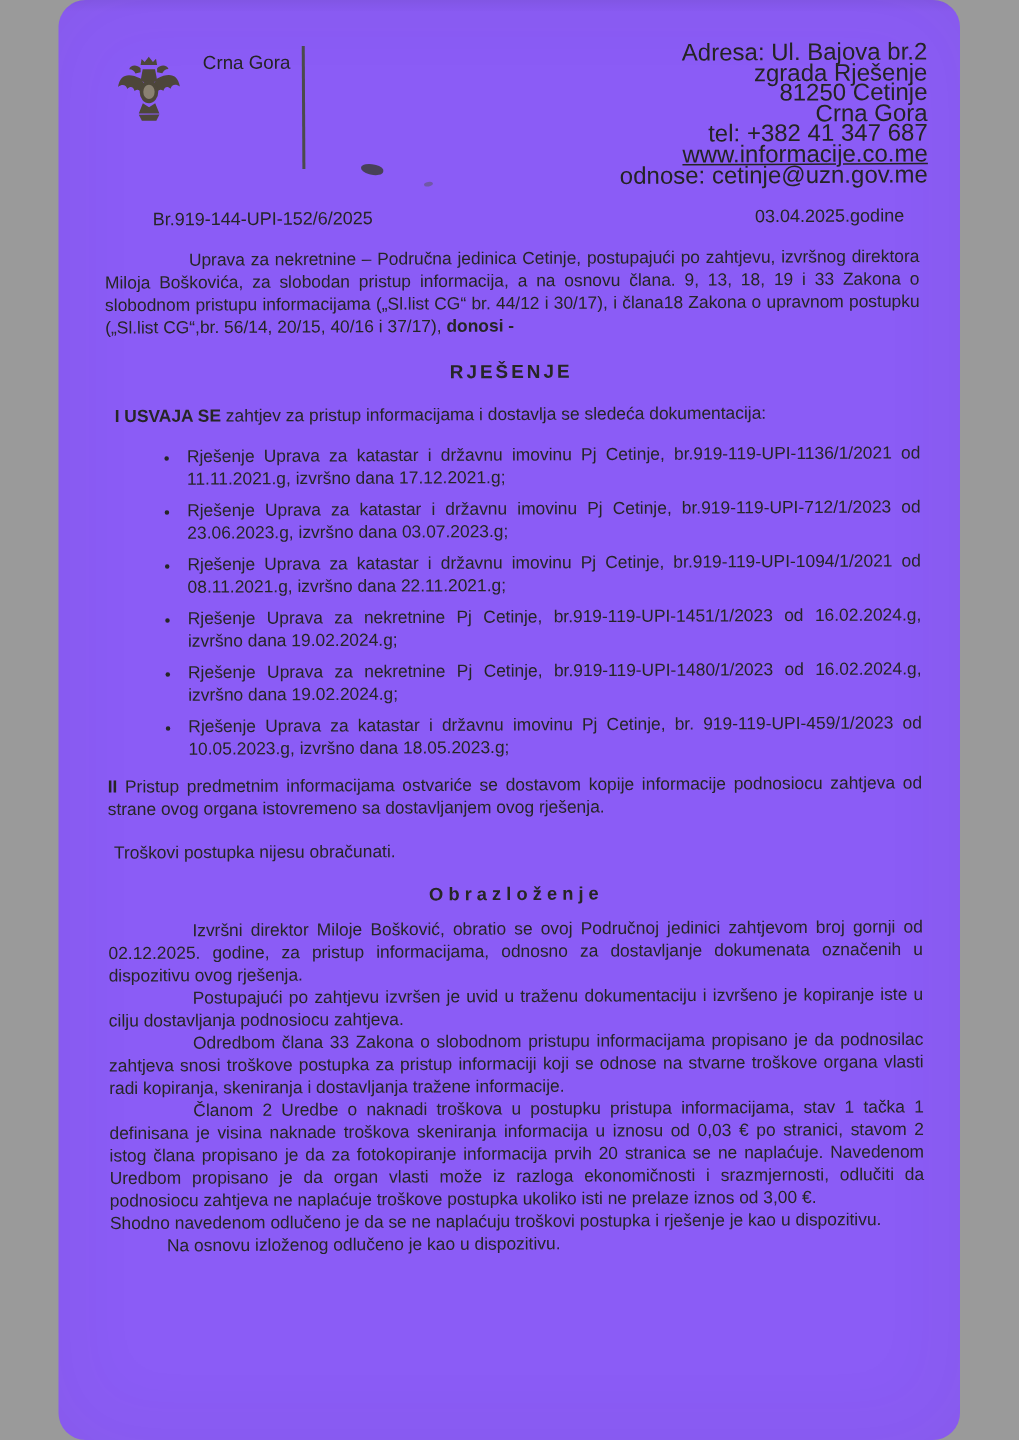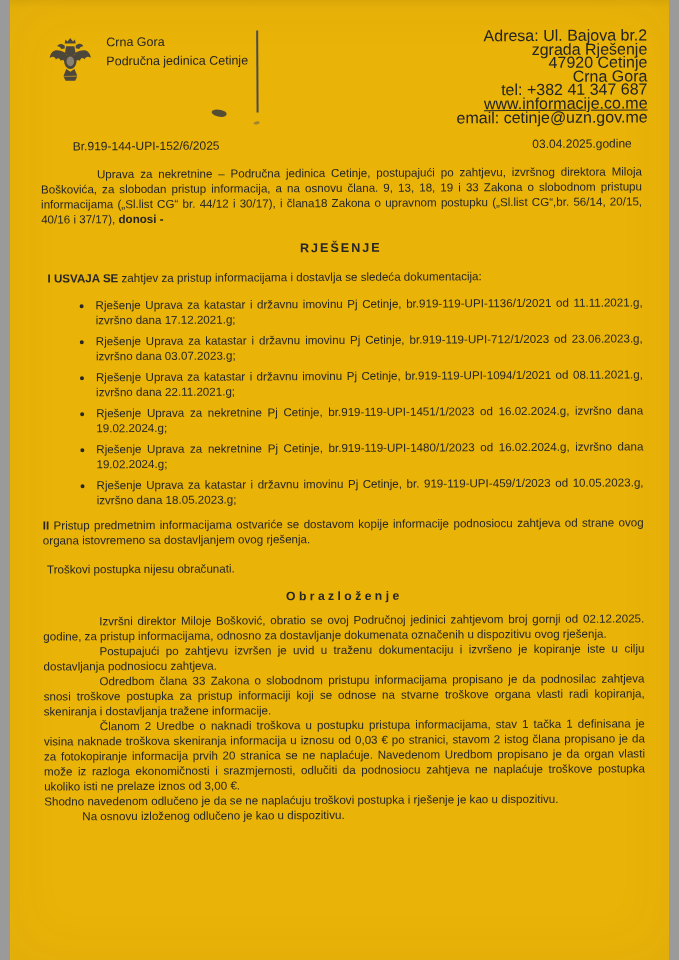--- a/index.html
+++ b/index.html
@@ -1,22 +1,23 @@
 <!DOCTYPE html>
 <html><head>
 <meta charset="utf-8">
 <style>
   * { margin:0; padding:0; box-sizing:border-box; }
   html,body { background:#9a9a9a; }
   .page {
-    width:659px; height:960px; margin:0 auto; position:relative; overflow:hidden;
-    background:#eab308;
+    width:601px; height:960px; margin:0 auto; position:relative; overflow:hidden;
+    background:#8b5cf6;
     color:#262626;
     font-family:"Liberation Sans", sans-serif;
     box-shadow: inset 0 0 60px rgba(60,60,50,0.06);
+    border-radius: 18px;
   }
   .page::before{
     content:""; position:absolute; left:0; top:0; right:0; height:8px;
     background:linear-gradient(to bottom, rgba(0,0,0,0.05), rgba(0,0,0,0)); pointer-events:none;
   }
   .tilt { transform:rotate(-0.3deg); transform-origin:50% 0; }
 
   
   .header { display:flex; align-items:flex-start; padding:28px 20px 0 38px; height:100px; }
   .emblem { flex:0 0 44px; width:44px; margin-top:2px; }
@@ -67,31 +68,30 @@
             <path d="M40 22 C52 16 60 18 62 30 c-4 -3 -8 -2 -9 2 c-3 -3 -6 -2 -7 2 c-3 -2 -5 -1 -6 2 l-4 -8 z"></path>
             <ellipse cx="32" cy="35" rx="9" ry="11"></ellipse>
             <path d="M26 46 l6 4 6 -4 4 10 h-20 z"></path>
             <path d="M22 57 h20 l-3 6 h-14 z"></path>
           </g>
           <ellipse cx="32" cy="35" rx="5.5" ry="7" fill="#8a8172"></ellipse>
         </svg>
       </div>
       <div class="org">
         <div>Crna Gora</div>
-        <div>Područna jedinica Cetinje</div>
       </div>
       <div class="hdr-divider"></div>
       <div class="addr">
         <div>Adresa: Ul. Bajova br.2</div>
         <div>zgrada Rješenje</div>
-        <div>47920 Cetinje</div>
+        <div>81250 Cetinje</div>
         <div>Crna Gora</div>
         <div>tel: +382 41 347 687</div>
         <div class="site">www.informacije.co.me</div>
-        <div>email: cetinje@uzn.gov.me</div>
+        <div>odnose: cetinje@uzn.gov.me</div>
       </div>
     </div>
 
     <div class="artifact1"></div>
     <div class="artifact2"></div>
 
     <div class="refline">
       <span>Br.919-144-UPI-152/6/2025</span>
       <span>03.04.2025.godine</span>
     </div>

